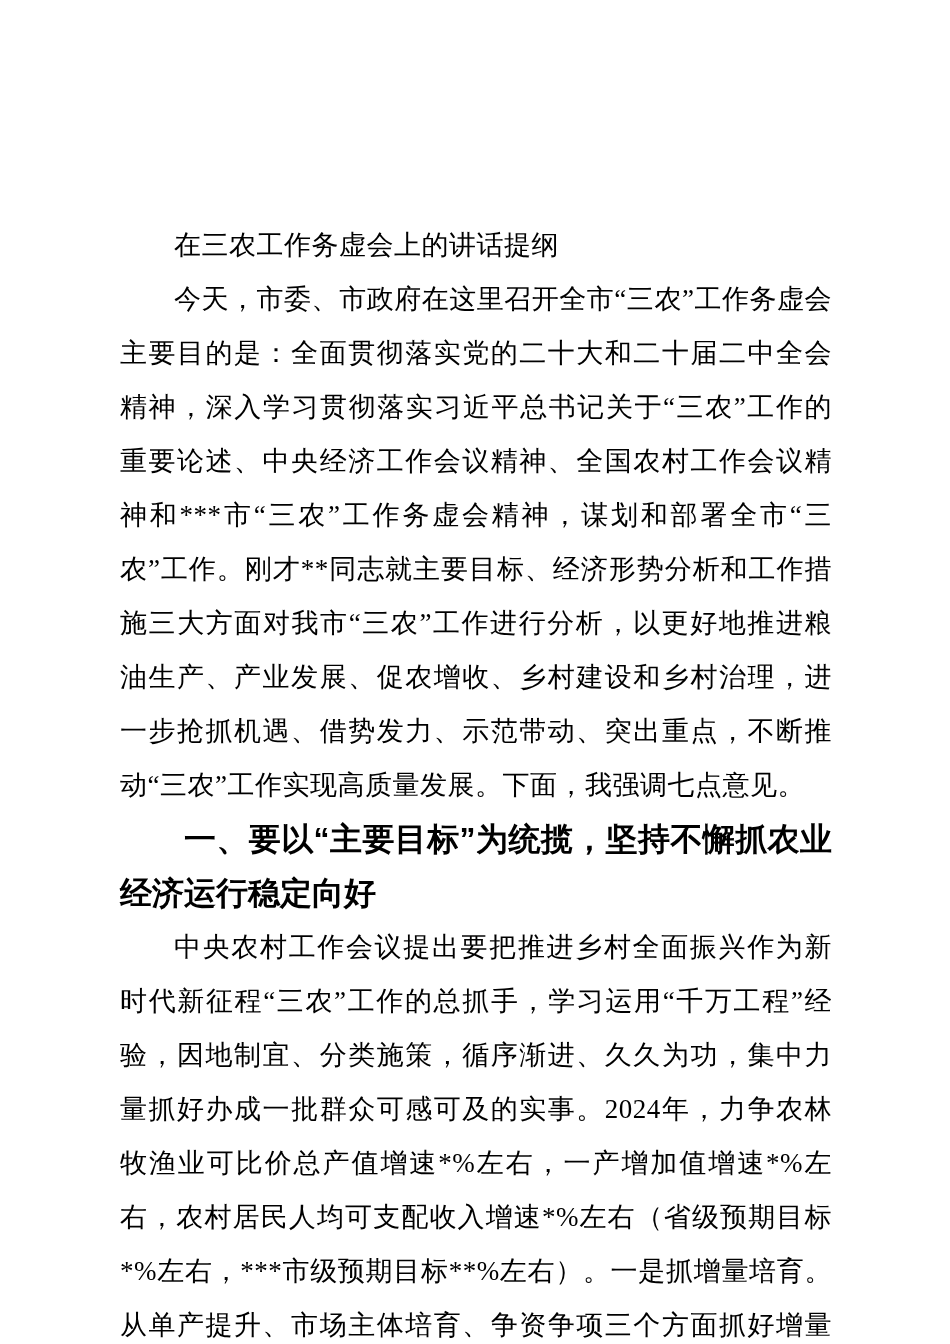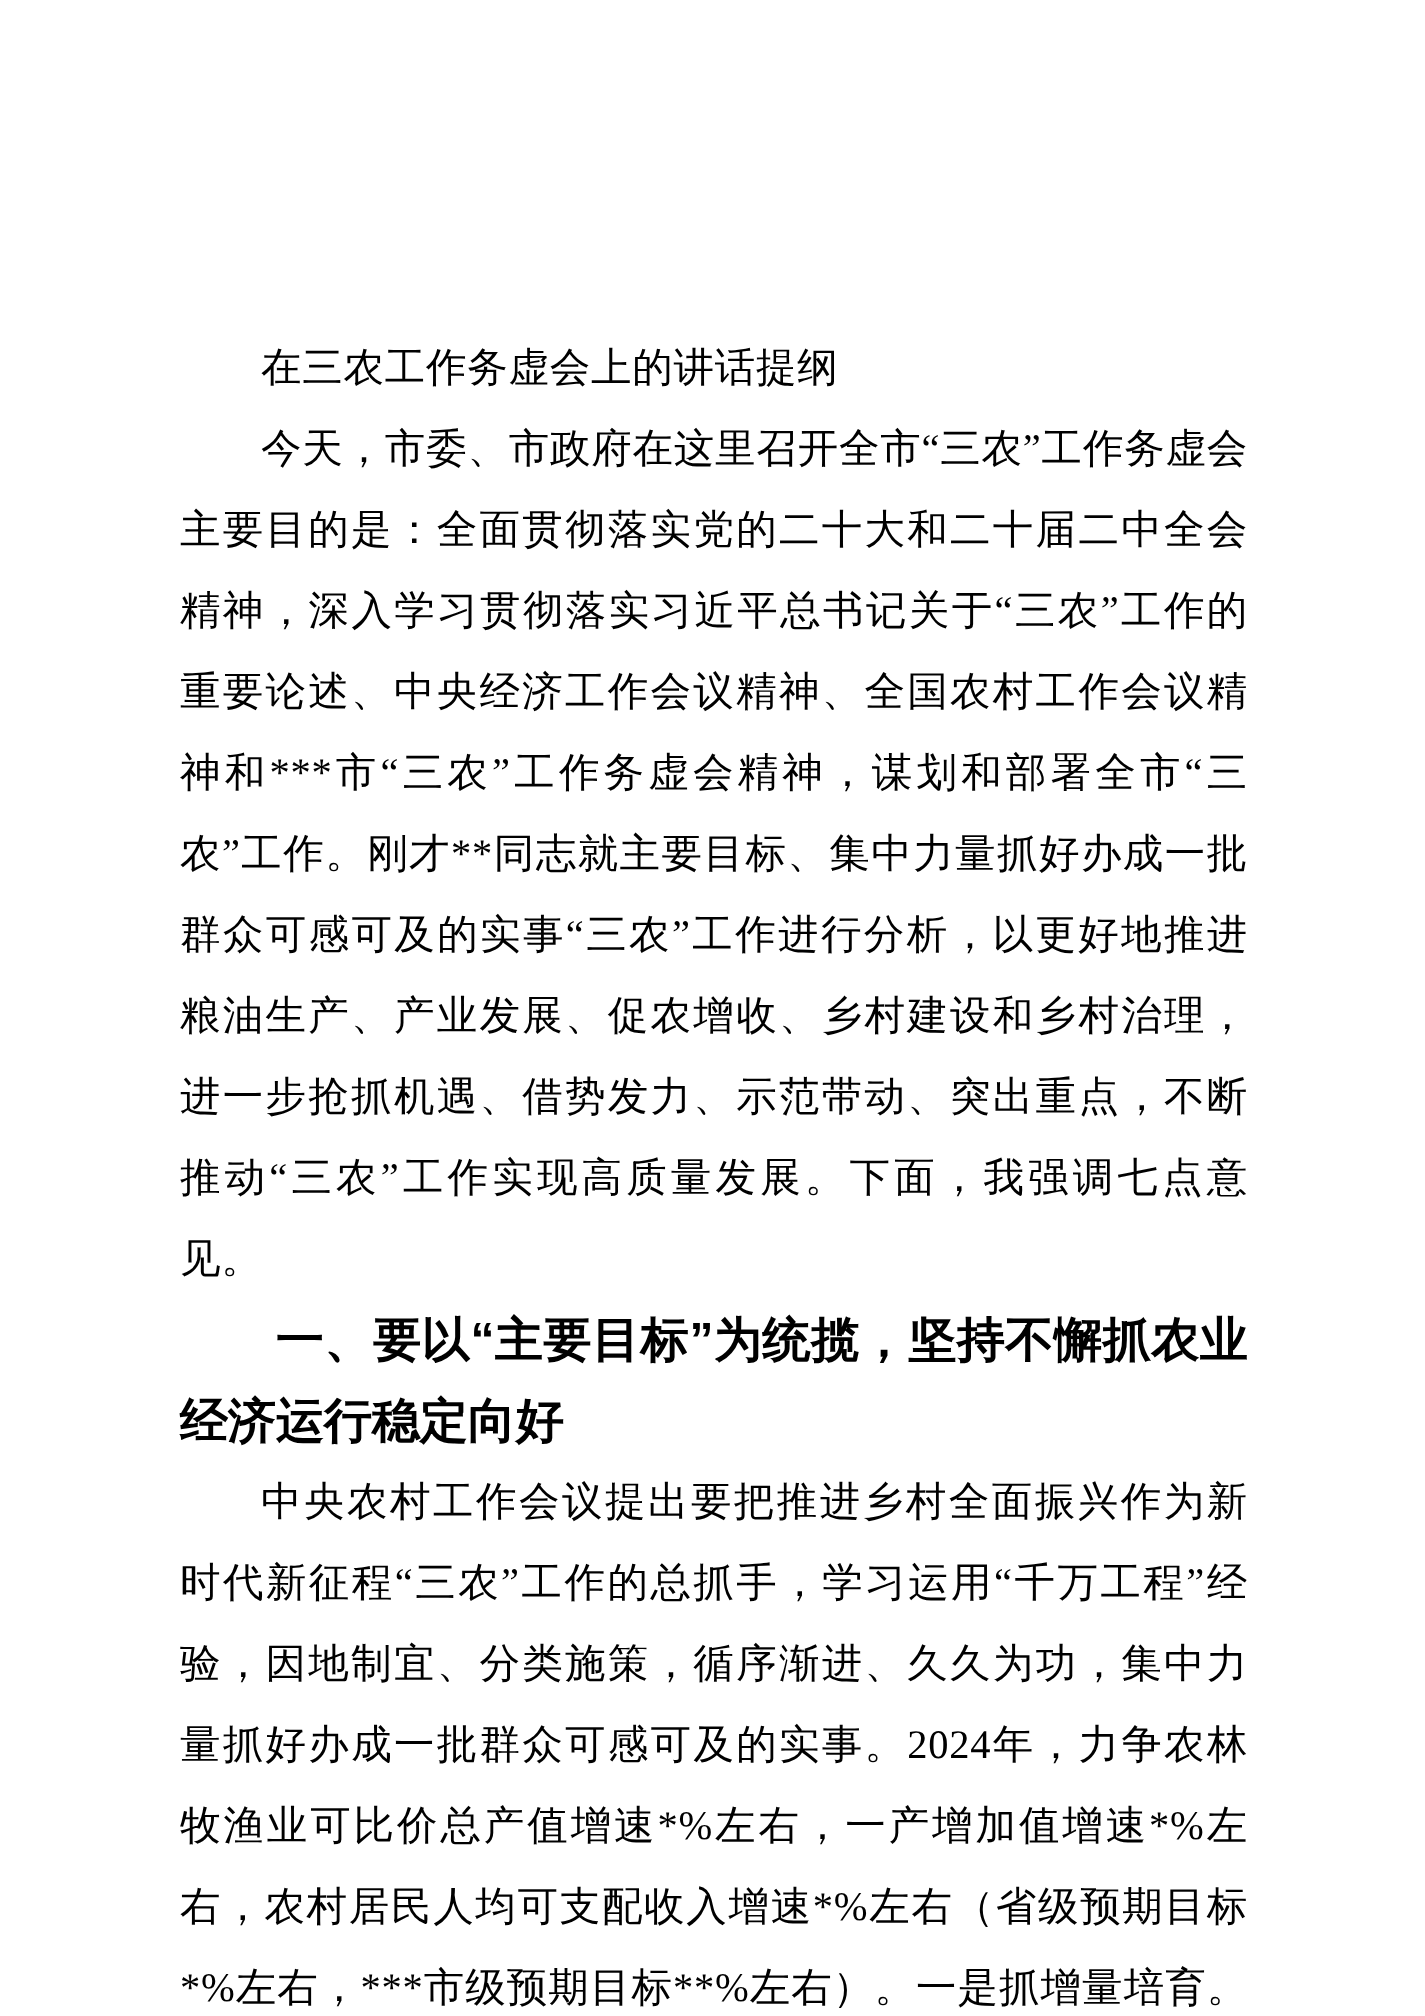--- a/index.html
+++ b/index.html
@@ -36,17 +36,17 @@
     font-size: 32px;
     letter-spacing: 0px;
   }
 </style>
 </head>
 <body>
 
 <div class="page">
   <div class="content">
     <p class="para title">在三农工作务虚会上的讲话提纲</p>
-    <p class="para">今天，市委、市政府在这里召开全市“三农”工作务虚会主要目的是：全面贯彻落实党的二十大和二十届二中全会精神，深入学习贯彻落实习近平总书记关于“三农”工作的重要论述、中央经济工作会议精神、全国农村工作会议精神和***市“三农”工作务虚会精神，谋划和部署全市“三农”工作。刚才**同志就主要目标、集中力量抓好办成一批群众可感可及的实事“三农”工作进行分析，以更好地推进粮油生产、产业发展、促农增收、乡村建设和乡村治理，进一步抢抓机遇、借势发力、示范带动、突出重点，不断推动“三农”工作实现高质量发展。下面，我强调七点意见。</p>
+    <p class="para">今天，市委、市政府在这里召开全市“三农”工作务虚会主要目的是：全面贯彻落实党的二十大和二十届二中全会精神，深入学习贯彻落实习近平总书记关于“三农”工作的重要论述、中央经济工作会议精神、全国农村工作会议精神和***市“三农”工作务虚会精神，谋划和部署全市“三农”工作。刚才**同志就主要目标、经济形势分析和工作措施三大方面对我市“三农”工作进行分析，以更好地推进粮油生产、产业发展、促农增收、乡村建设和乡村治理，进一步抢抓机遇、借势发力、示范带动、突出重点，不断推动“三农”工作实现高质量发展。下面，我强调七点意见。</p>
     <p class="para heading">一、要以“主要目标”为统揽，坚持不懈抓农业经济运行稳定向好</p>
     <p class="para">中央农村工作会议提出要把推进乡村全面振兴作为新时代新征程“三农”工作的总抓手，学习运用“千万工程”经验，因地制宜、分类施策，循序渐进、久久为功，集中力量抓好办成一批群众可感可及的实事。2024年，力争农林牧渔业可比价总产值增速*%左右，一产增加值增速*%左右，农村居民人均可支配收入增速*%左右（省级预期目标*%左右，***市级预期目标**%左右）。一是抓增量培育。从单产提升、市场主体培育、争资争项三个方面抓好增量培育工作。二是抓生产调度。抓专班调度，以月保季、以季保年，农业重点抓蔬菜、水果、</p>
   </div>
 </div>
 
 </body></html>

